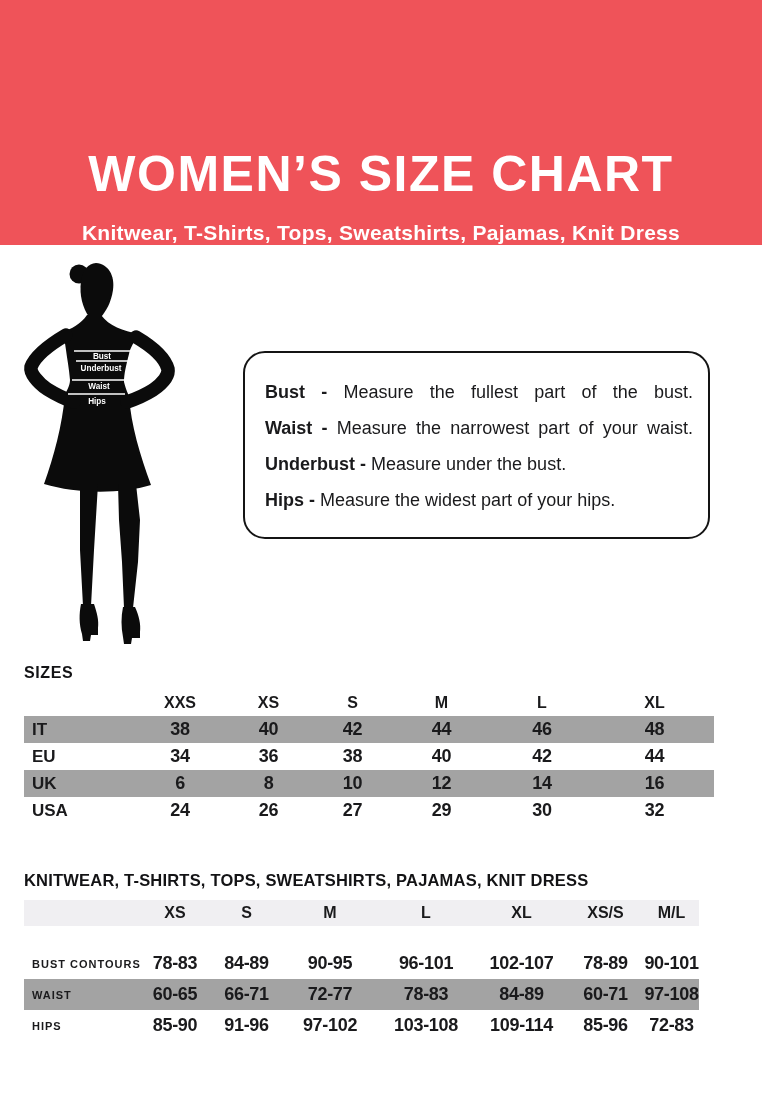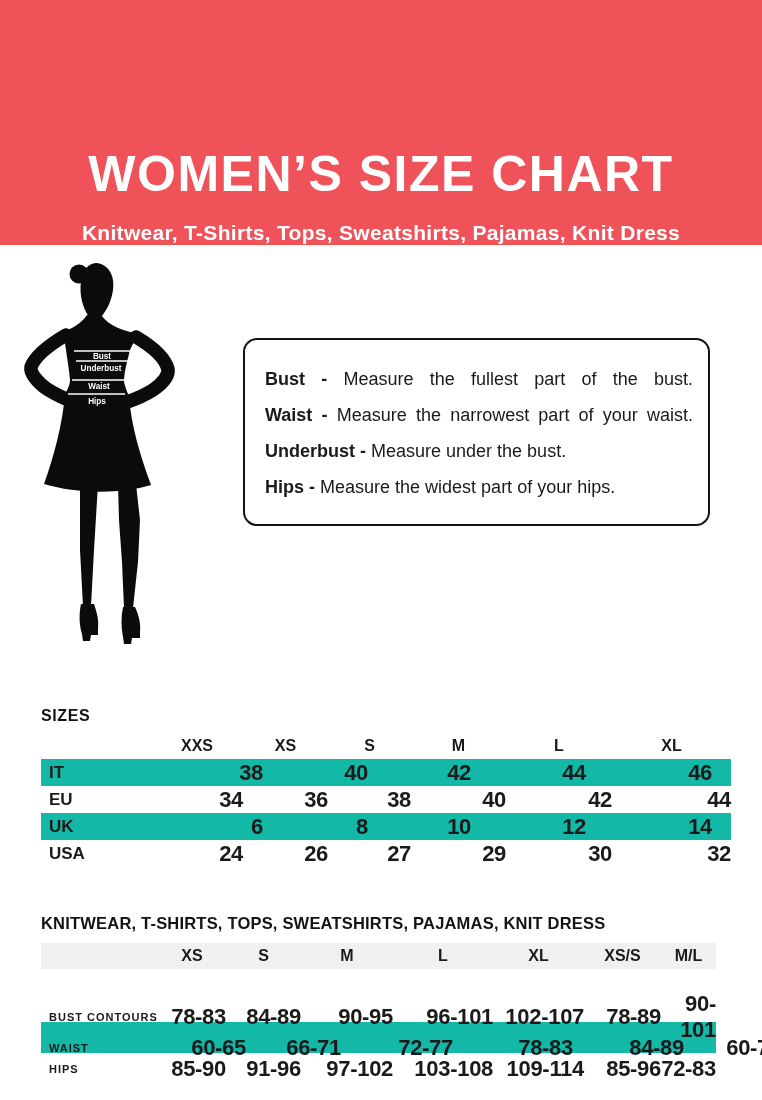--- a/index.html
+++ b/index.html
@@ -19,35 +19,35 @@
   }
   .banner-sub {
     color:#fff; font-size:21px; font-weight:700; letter-spacing:.3px; margin-top:22px;
   }
   
   .figure-wrap { position:absolute; left:17px; top:258px; width:205px; height:390px; }
   .fig-label { fill:#fff; font-size:8.2px; font-weight:700; text-anchor:middle;
                font-family:"Liberation Sans","DejaVu Sans",sans-serif; }
   
   .guide-box {
-    position:absolute; left:243px; top:338px; width:467px; height:188px; box-sizing:border-box;
-    border:2px solid #141414; border-radius:14px; background:#fff;
+    position:absolute; left:243px; top:351px; width:467px; height:188px; box-sizing:border-box;
+    border:2px solid #141414; border-radius:22px; background:#fff;
     padding:21px 15px 0 20px;
   }
   .guide-line { font-size:18px; line-height:36px; white-space:nowrap; }
   .guide-line.justify { white-space:normal; text-align:justify; text-align-last:justify; }
   .guide-term { font-weight:700; }
   
-  .tbl { position:absolute; left:41px;margin-top:43px; }
+  .tbl { position:absolute; left:24px; }
   .tbl-title { font-weight:700; color:#131315; }
   .t-head, .row { display:grid; align-items:center; }
-  .stripe { background:#14b8a6;gap:20px; }
+  .stripe { background:#a3a3a3; }
   .cell { text-align:center; }
   .col-head { font-size:16px; font-weight:700; }
-  .val { font-size:22px; font-weight:700; letter-spacing:-0.3px;text-align:right; }
+  .val { font-size:18px; font-weight:700; letter-spacing:-0.3px; }
   .row-label { text-align:left; padding-left:8px; font-weight:700; }
 
   .sizes-tbl { top:664px; width:690px; }
   .sizes-tbl .tbl-title { font-size:16px; letter-spacing:.6px; }
   .sizes-tbl .t-head, .sizes-tbl .row { grid-template-columns:110px 92px 85px 83px 95px 106px 119px; }
   .sizes-tbl .t-head { height:27px; margin-top:7px; }
   .sizes-tbl .row { height:27px; }
   .sizes-tbl .row-label { font-size:17px; }
 
   .garment-tbl { top:871px; width:675px; }

